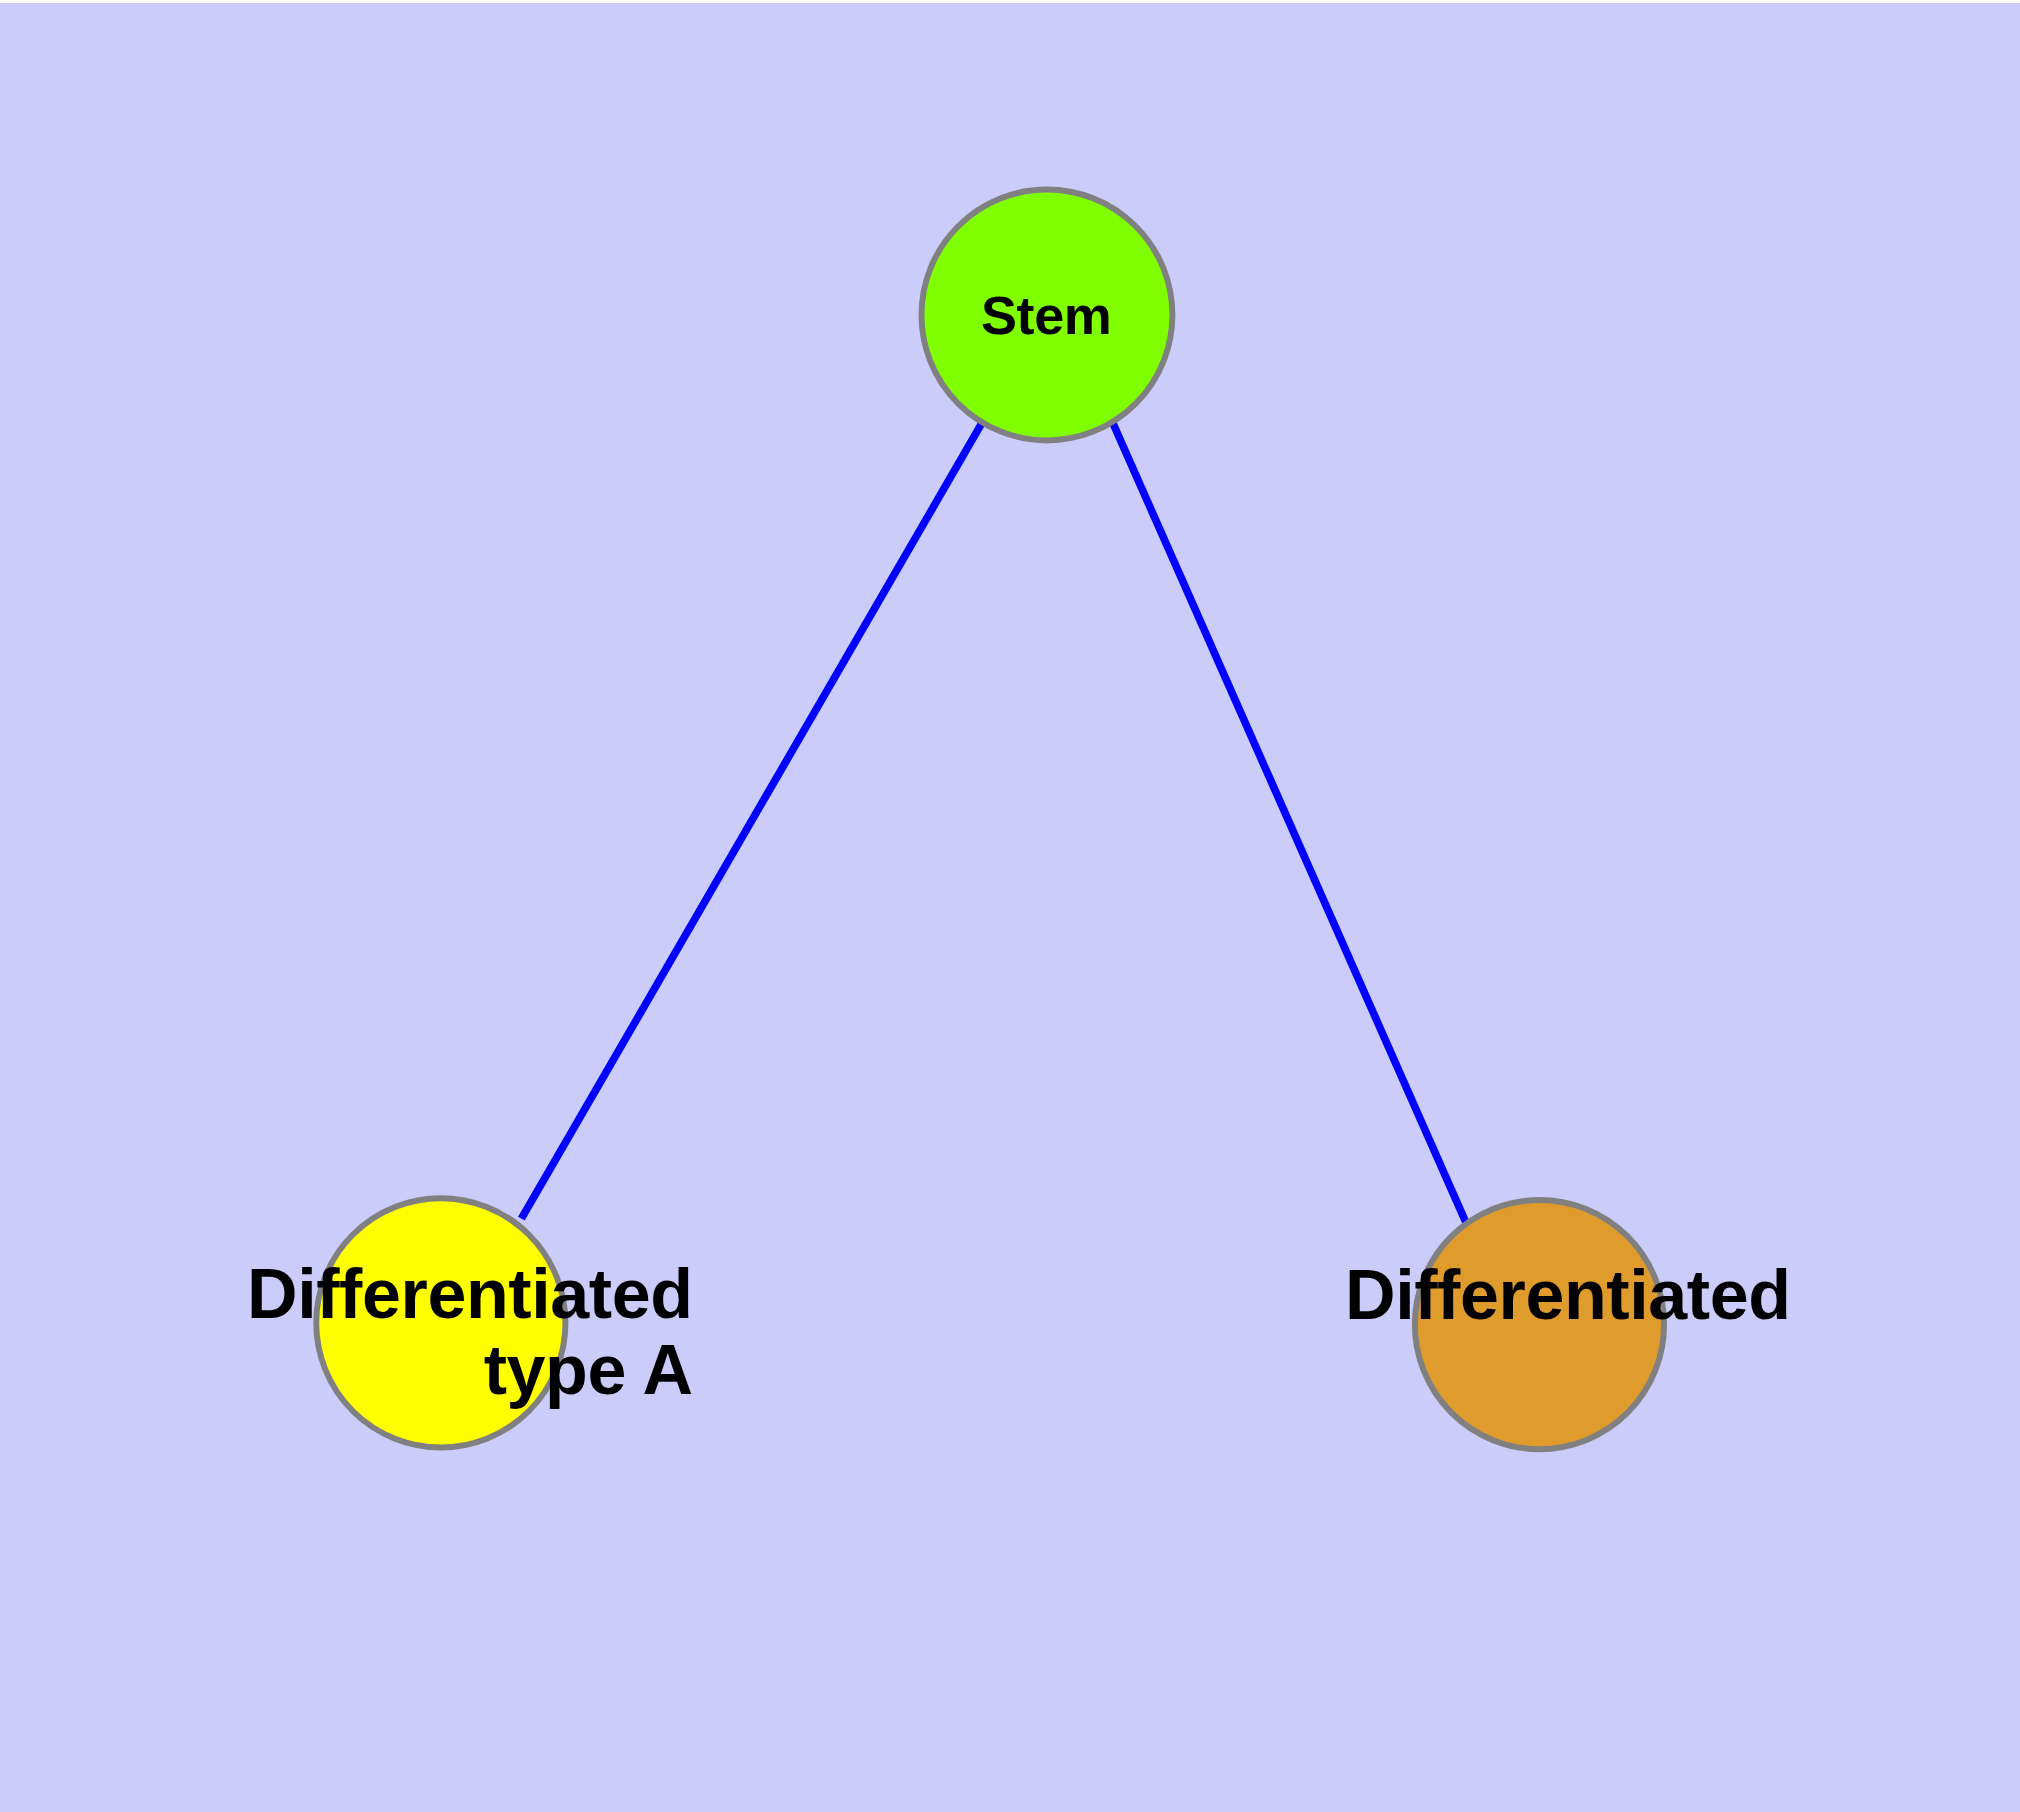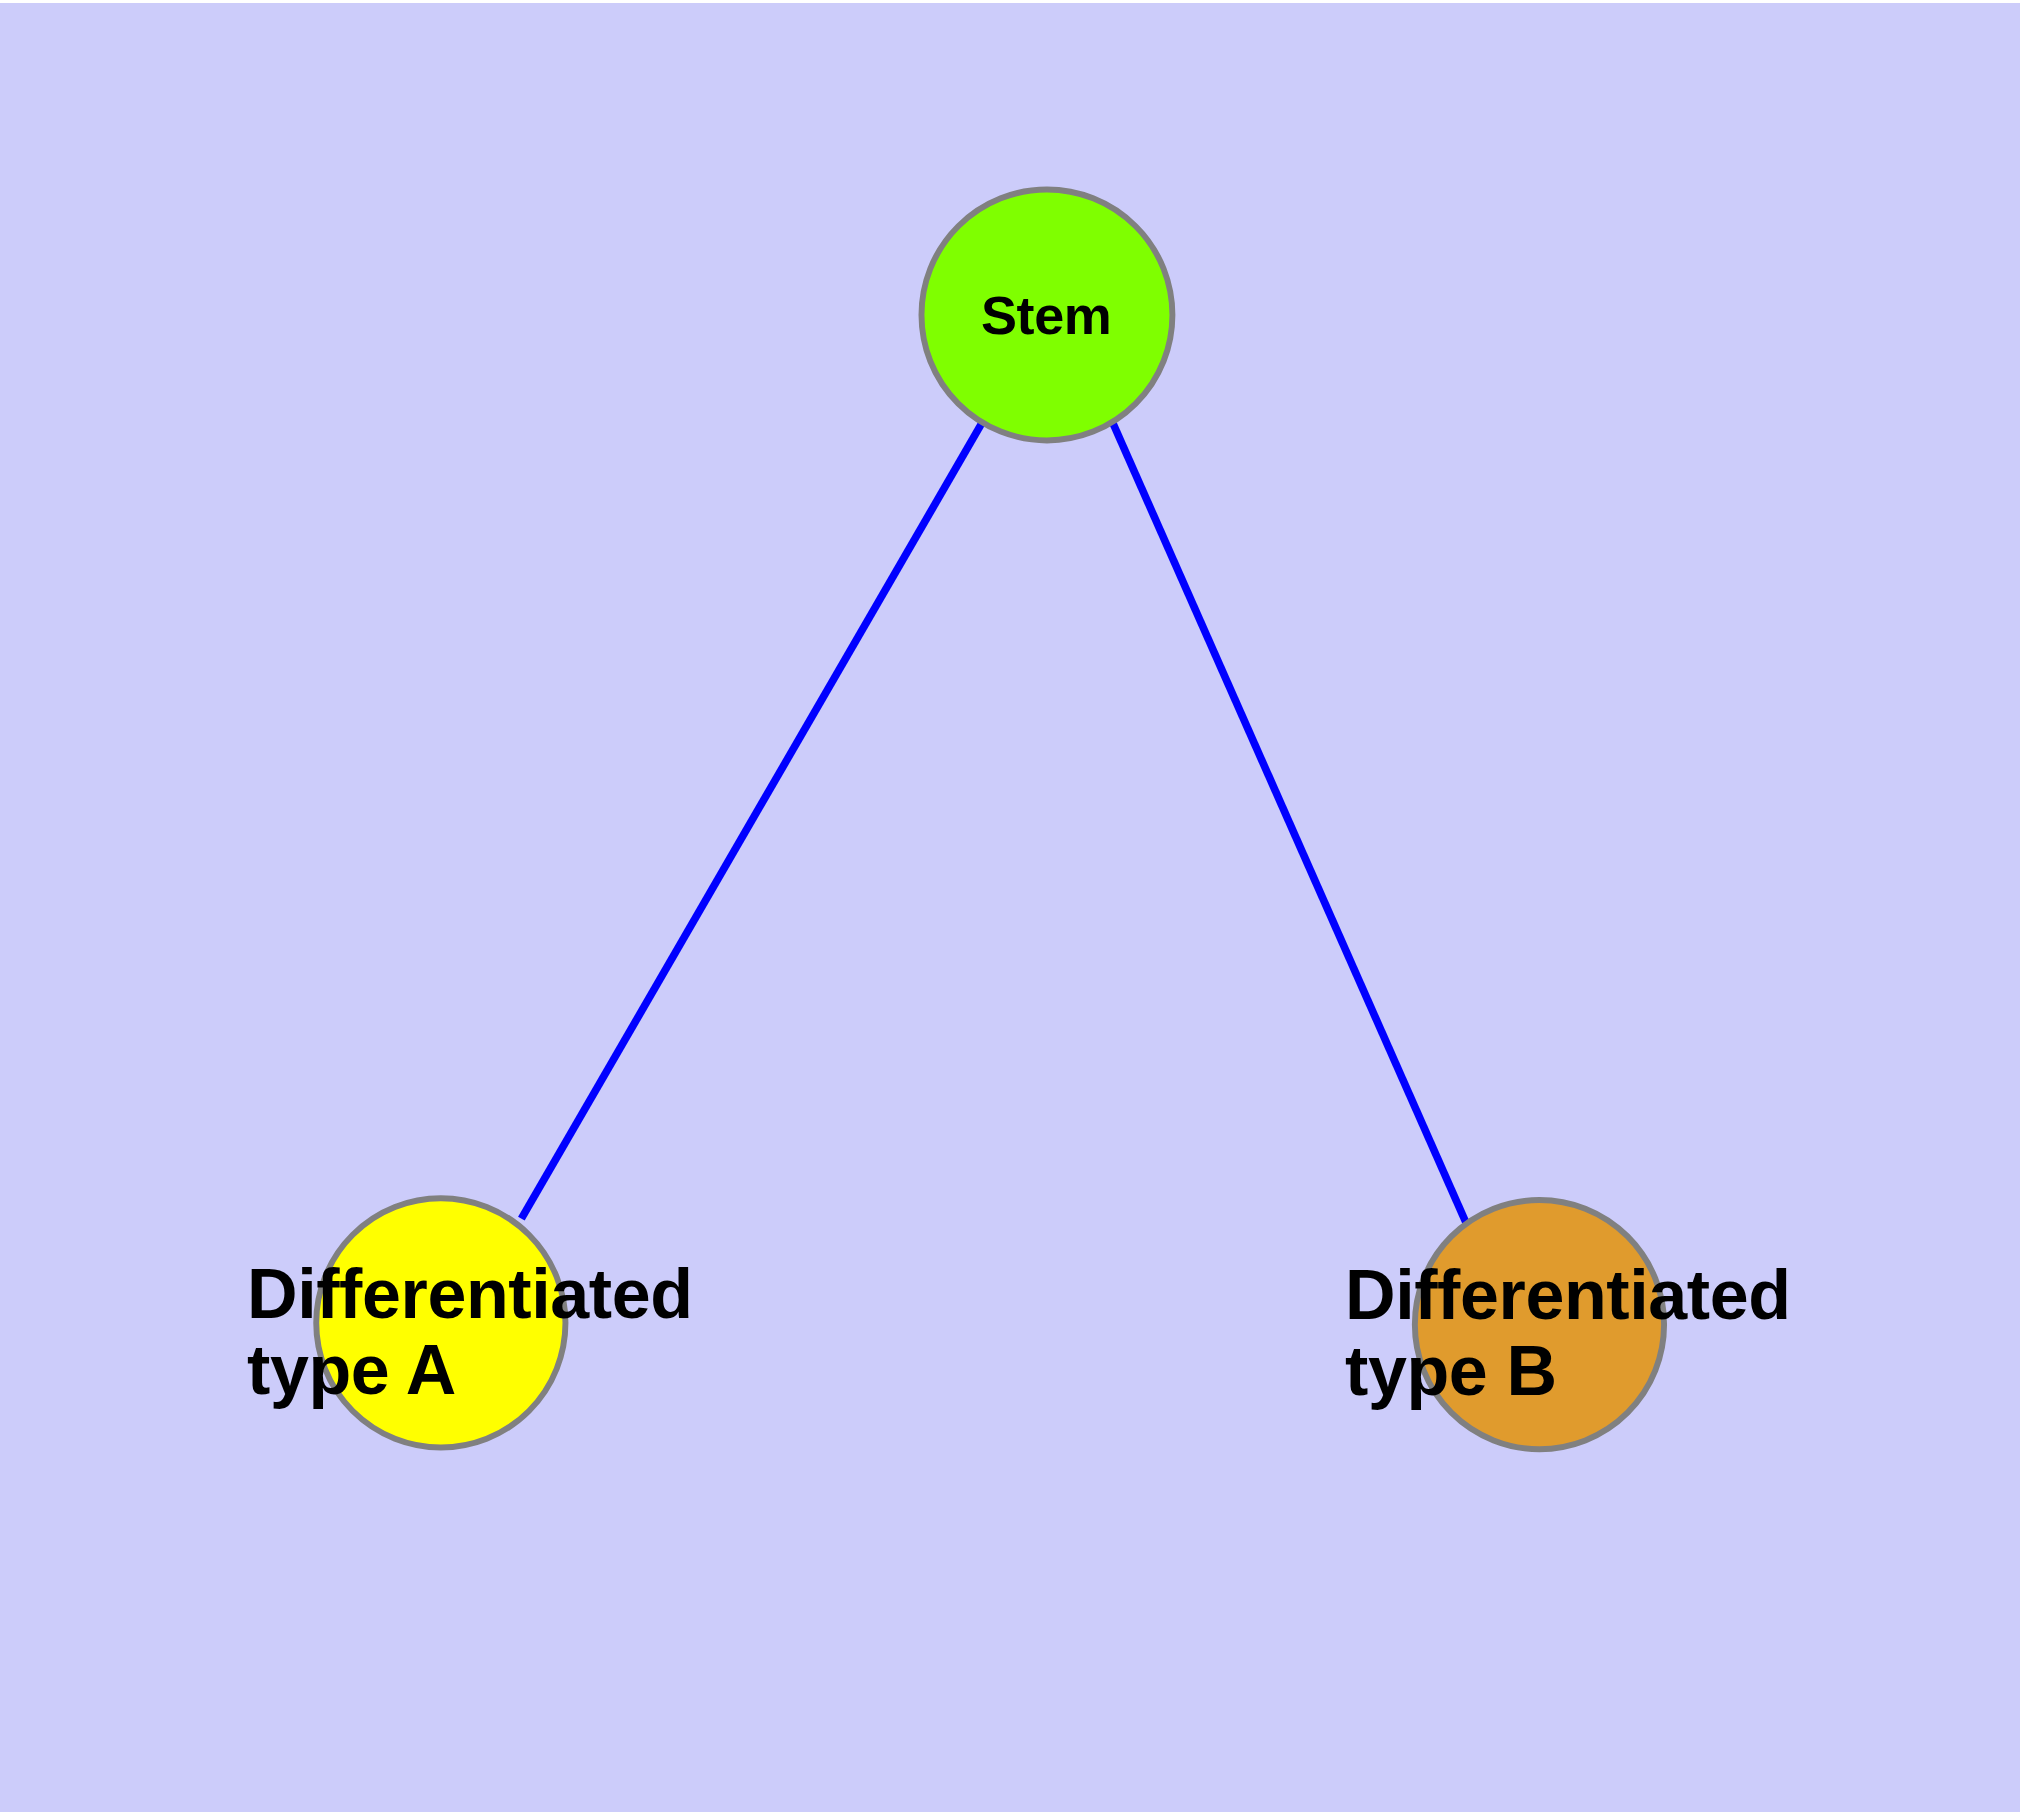--- a/index.html
+++ b/index.html
@@ -29,21 +29,21 @@
   #graph-svg {
     position: absolute;
     left: 0;
     top: 0;
     width: 2021px;
     height: 1809px;
     display: block;
   }
   .node-label {
     position: absolute;
-    text-align: left;
+    text-align: right;
     color: #000000;
     font-weight: bold;
     font-family: "Liberation Sans", sans-serif;
     line-height: 1.08;
     white-space: nowrap;
     pointer-events: none;
     letter-spacing: -0.4px;
   }
   .node-label.stem {
     font-size: 54px;
@@ -73,19 +73,18 @@
     <div id="labels-layer">
         <div class="node-label stem" style="color: rgb(0, 0, 0); left: 981px; top: 283px; width: auto; display: inline-block;">
           <div>Stem</div>
         </div>
         <div class="node-label leaf" style="color: rgb(0, 0, 0); left: 247px; top: 1254px; width: auto; display: inline-block;">
           <div>Differentiated</div>
           <div>type A</div>
         </div>
         <div class="node-label leaf" style="color: rgb(0, 0, 0); left: 1345px; top: 1255px; width: auto; display: inline-block;">
           <div>Differentiated</div>
-          <div>type B</div>
         </div>
       </div>
 
   </div>
 </div>
 
 
 </body></html>

